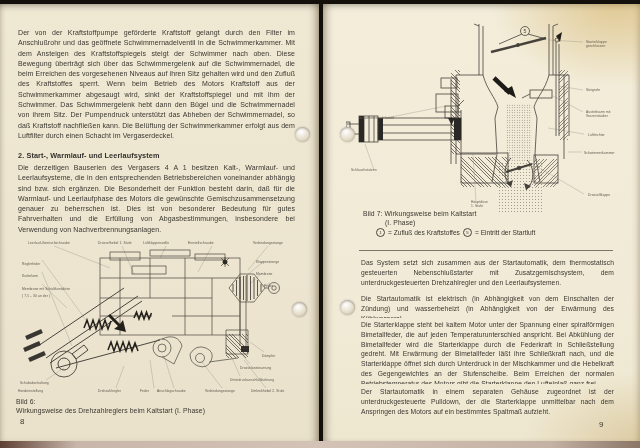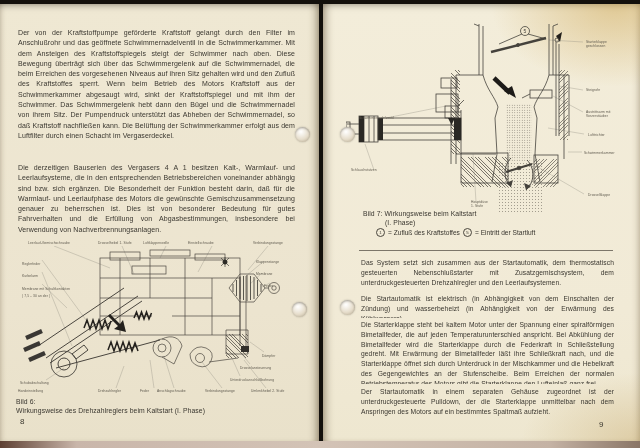--- a/index.html
+++ b/index.html
@@ -46,20 +46,21 @@
   .legend-sym{display:inline-flex;width:7px;height:7px;border:.7px solid #4a463e;border-radius:50%;
     align-items:center;justify-content:center;font-size:4.4px;margin-right:3px;color:#39362f;flex:0 0 auto;}
 </style>
 </head>
 <body>
 
 <div class="page page-left">
 
   <div class="body-text" style="left:18px;top:24px;width:277px;height:122px">Der von der Kraftstoffpumpe geförderte Kraftstoff gelangt durch den Filter im Anschlußrohr und das geöffnete Schwimmernadelventil in die Schwimmerkammer. Mit dem Ansteigen des Kraftstoffspiegels steigt der Schwimmer nach oben. Diese Bewegung überträgt sich über das Schwimmergelenk auf die Schwimmernadel, die beim Erreichen des vorgesehenen Niveaus auf ihren Sitz gehalten wird und den Zufluß des Kraftstoffes sperrt. Wenn beim Betrieb des Motors Kraftstoff aus der Schwimmerkammer abgesaugt wird, sinkt der Kraftstoffspiegel und mit ihm der Schwimmer. Das Schwimmergelenk hebt dann den Bügel und die Schwimmernadel von ihrem Sitz. Der Pumpendruck unterstützt das Abheben der Schwimmernadel, so daß Kraftstoff nachfließen kann. Die Belüftung der Schwimmerkammer erfolgt aus dem Luftfilter durch einen Schacht im Vergaserdeckel.</div>
 
+  <div class="heading" style="left:18px;top:147px">2. Start-, Warmlauf- und Leerlaufsystem</div>
 
   <div class="body-text" style="left:18px;top:159px;width:277px;height:78px">Die derzeitigen Bauserien des Vergasers 4 A 1 besitzen Kalt-, Warmlauf- und Leerlaufsysteme, die in den entsprechenden Betriebsbereichen voneinander abhängig sind bzw. sich ergänzen. Die Besonderheit der Funktion besteht darin, daß für die Warmlauf- und Leerlaufphase des Motors die gewünschte Gemischzusammensetzung genauer zu beherrschen ist. Dies ist von besonderer Bedeutung für gutes Fahrverhalten und die Erfüllung von Abgasbestimmungen, insbesondere bei Verwendung von Nachverbrennungsanlagen.</div>
 
   <div class="hatch" style="left:226px;top:330px;width:22px;height:24px"></div>
 
   <svg class="fig-svg" style="left:12px;top:242px;width:290px;height:152px" viewBox="0 0 290 152">
     <g stroke="#8f8a80" stroke-width=".35" fill="none">
       <path d="M42 0 L98 22"></path>
         <path d="M110 0 L122 28"></path>
         <path d="M154 0 L148 12"></path>

